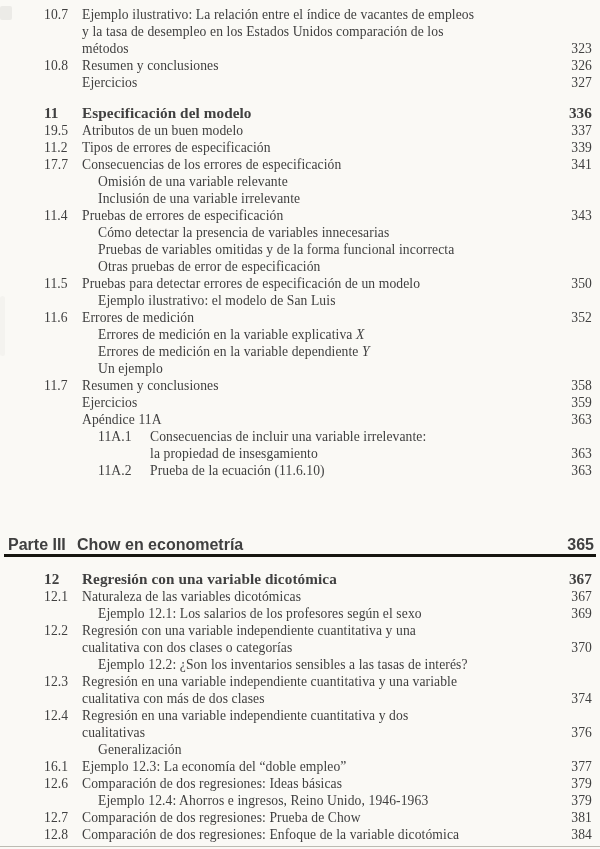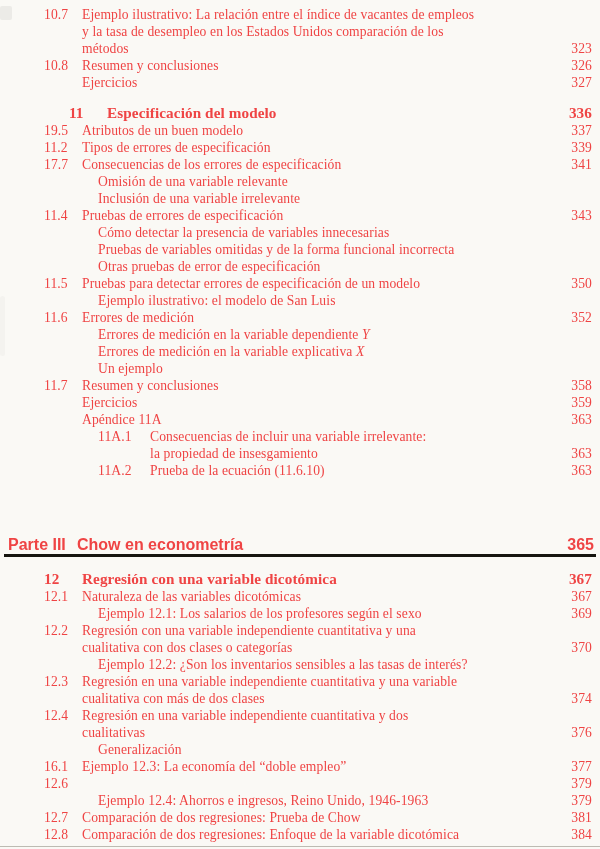--- a/index.html
+++ b/index.html
@@ -5,38 +5,38 @@
   html,body{margin:0;padding:0;}
   body{
     width:600px;height:849px;
     background:#faf9f5;
     overflow:hidden;
     position:relative;
     font-family:"Liberation Serif", serif;
   }
   #page{
     position:absolute;inset:0;
-    color:#ef4444;
+    color:#404040;
   }
   
   .row{
     position:relative;
     height:17px;
     font-size:13.6px;
     line-height:17px;
     white-space:nowrap;
     letter-spacing:.1px;
   }
   .row.chapter{
     font-weight:bold;
     font-size:15.2px;
     height:19px;
     line-height:19px;
   }
-  .row.gap{margin-top:12px;margin-left:25px;}
+  .row.gap{margin-top:12px;}
   .num{position:absolute;left:44px;}
   .num.ni1{left:98px;text-align:center;}
   .txt{position:absolute;left:82px;}
   .txt.ind1{left:98px;}
   .txt.ind2{left:150px;}
   .txt i{font-style:italic;}
   .pg{position:absolute;right:8px;}
   #sec-a{padding-top:6px;}
   
   #part-header{
@@ -136,24 +136,24 @@
       </div>
       <div class="row">
         <span class="txt ind1">Ejemplo ilustrativo: el modelo de San Luis</span>
       </div>
       <div class="row">
         <span class="num">11.6</span>
         <span class="txt">Errores de medición</span>
         <span class="pg">352</span>
       </div>
       <div class="row">
+        <span class="txt ind1">Errores de medición en la variable explicativa <i>X</i></span>
+      </div>
+      <div class="row">
         <span class="txt ind1">Errores de medición en la variable dependiente <i>Y</i></span>
-      </div>
-      <div class="row">
-        <span class="txt ind1">Errores de medición en la variable explicativa <i>X</i></span>
       </div>
       <div class="row">
         <span class="txt ind1">Un ejemplo</span>
       </div>
       <div class="row">
         <span class="num">11.7</span>
         <span class="txt">Resumen y conclusiones</span>
         <span class="pg">358</span>
       </div>
       <div class="row">
@@ -230,20 +230,21 @@
       <div class="row">
         <span class="txt ind1">Generalización</span>
       </div>
       <div class="row">
         <span class="num">16.1</span>
         <span class="txt">Ejemplo 12.3: La economía del “doble empleo”</span>
         <span class="pg">377</span>
       </div>
       <div class="row">
         <span class="num">12.6</span>
+        <span class="txt">Comparación de dos regresiones: Ideas básicas</span>
         <span class="pg">379</span>
       </div>
       <div class="row">
         <span class="txt ind1">Ejemplo 12.4: Ahorros e ingresos, Reino Unido, 1946-1963</span>
         <span class="pg">379</span>
       </div>
       <div class="row">
         <span class="num">12.7</span>
         <span class="txt">Comparación de dos regresiones: Prueba de Chow</span>
         <span class="pg">381</span>

